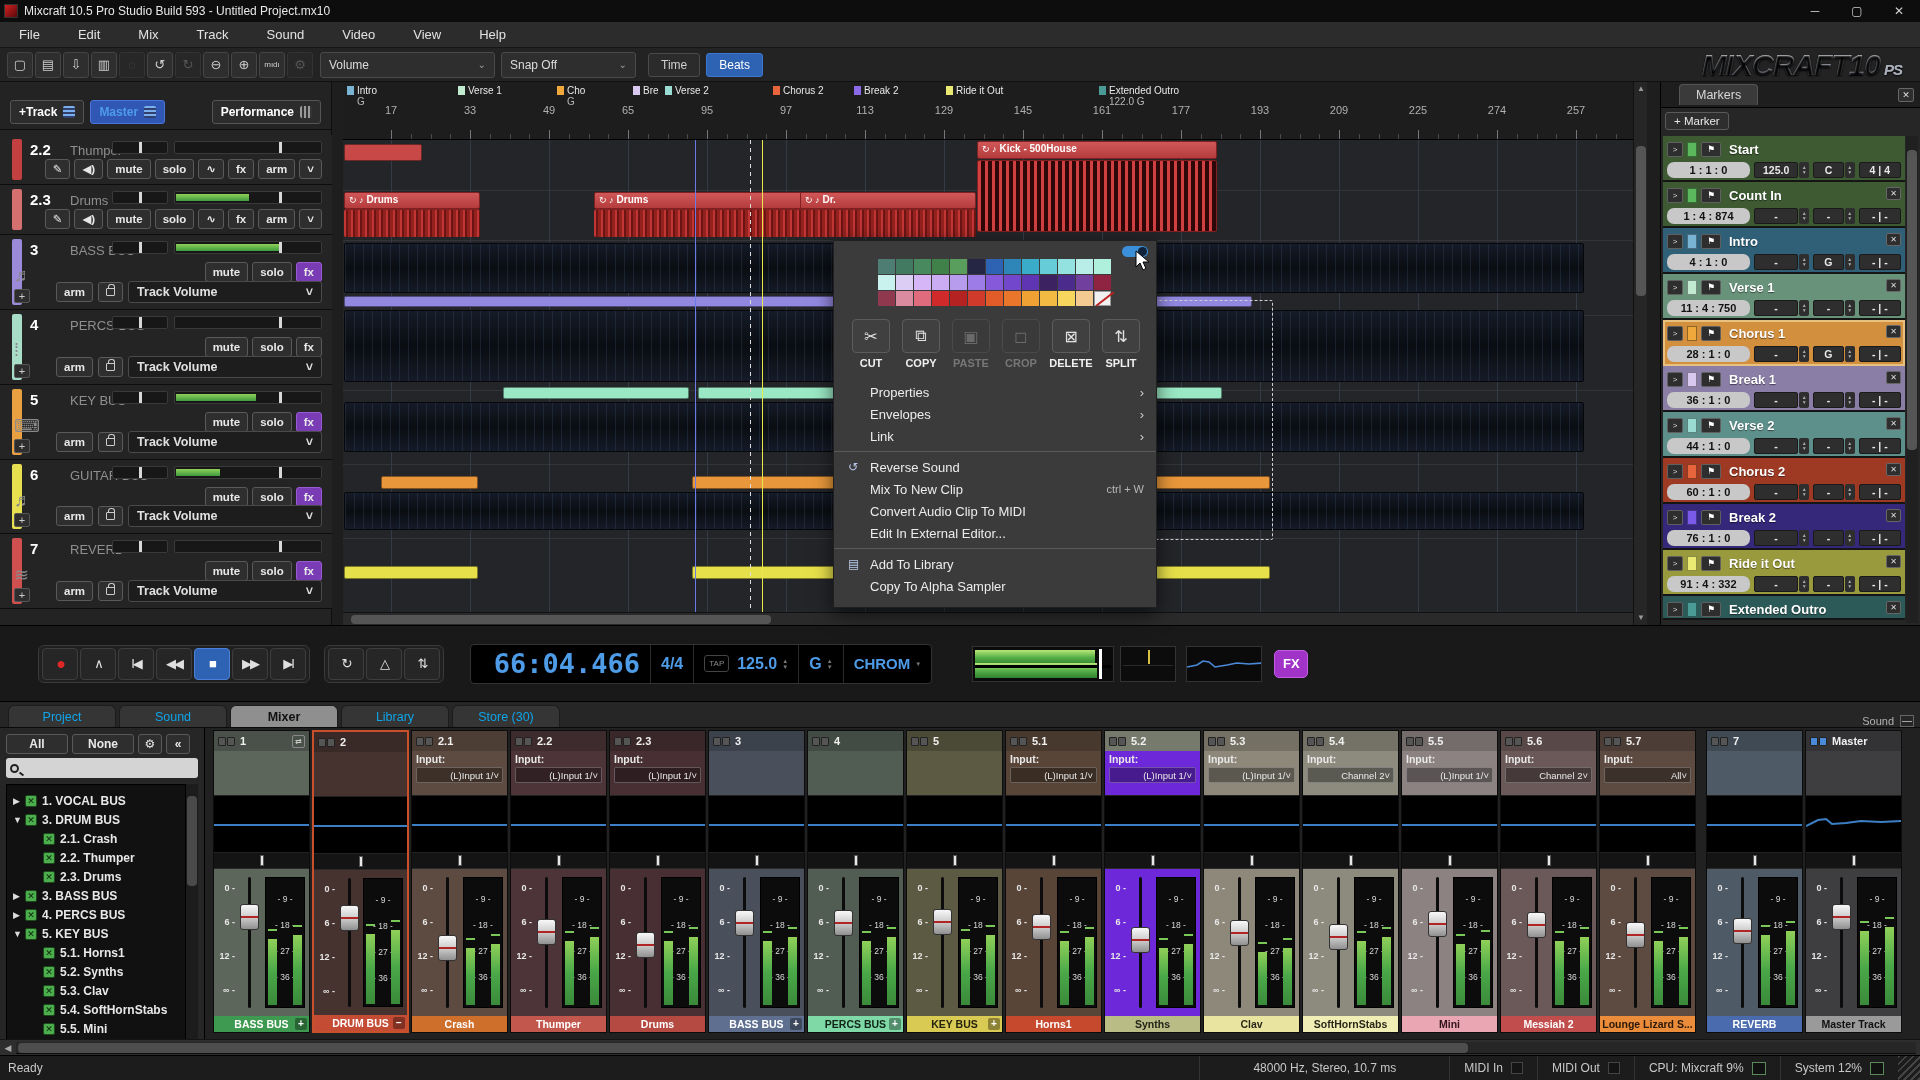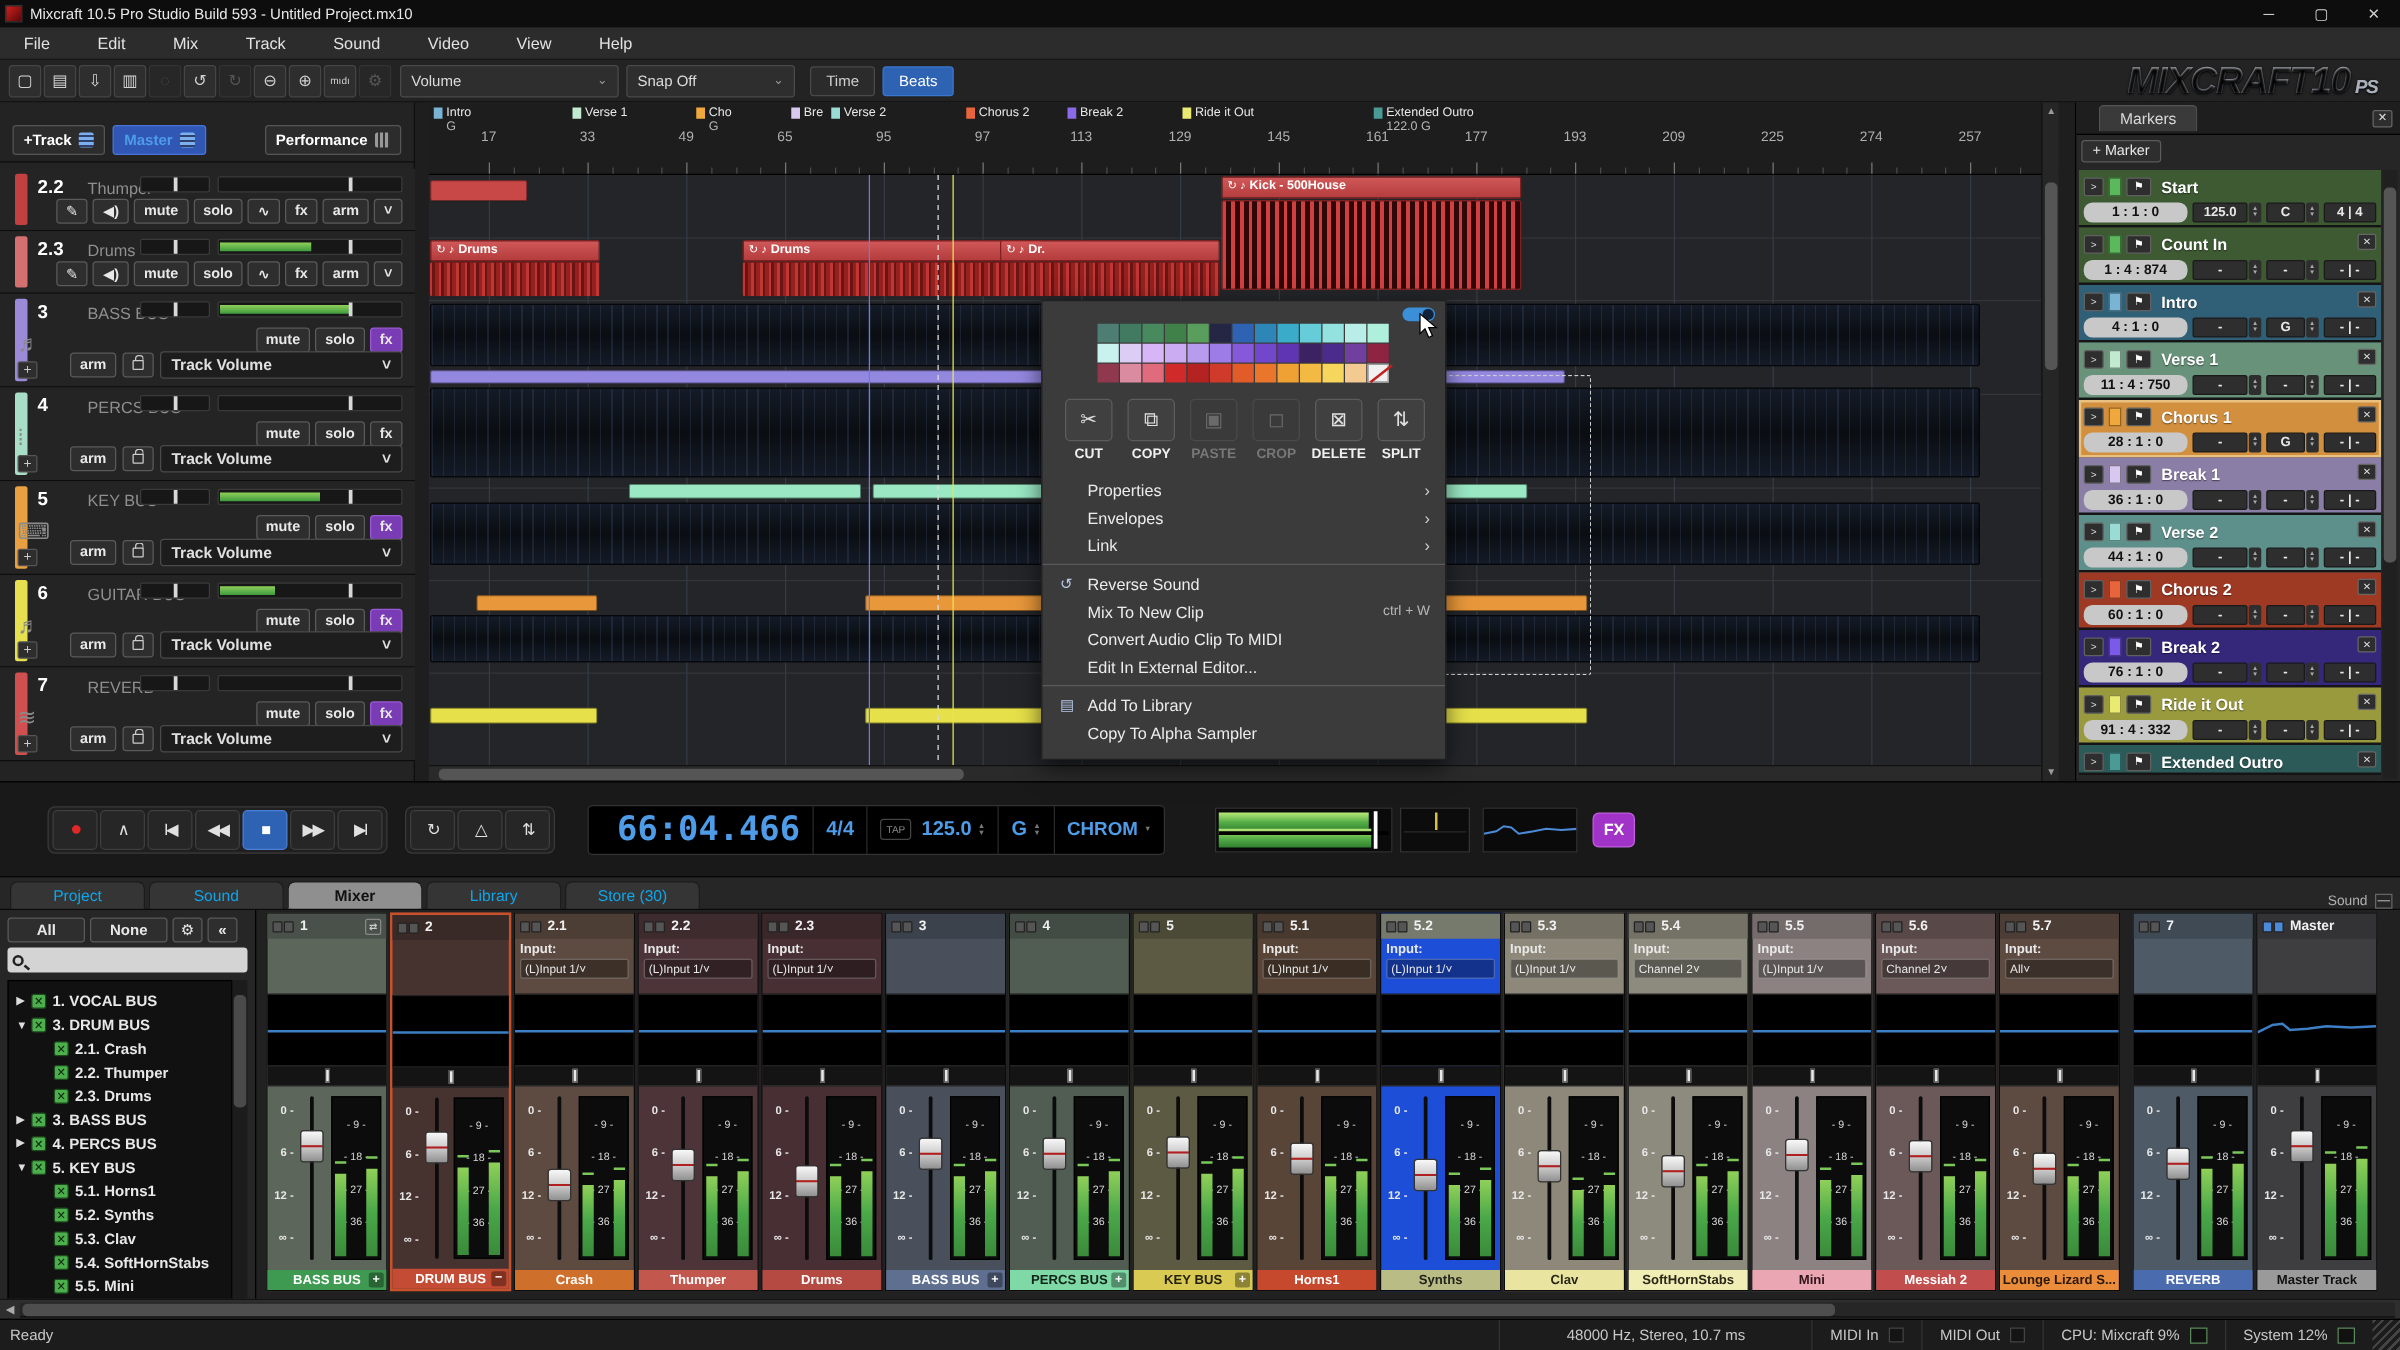--- a/index.html
+++ b/index.html
@@ -207,21 +207,21 @@
   .strip.selected { border:2px solid #c8502a; }
   .s-head { height:20px; display:flex; align-items:center; padding:0 4px; color:#f0f0f0; font-size:11px; font-weight:bold; }
   .micon { display:flex; margin-right:4px; }
   .micon span { width:8px; height:9px; background:#555; border:1px solid #222; border-radius:1px; margin-right:1px; }
   .micon.blue span { background:#4a8ad8; }
   .s-corner { margin-left:auto; width:13px; height:13px; border:1px solid #888; border-radius:2px; color:#ccc; font-size:8px;
     display:flex; align-items:center; justify-content:center; }
   .s-input { height:44px; padding:2px 4px; }
   .s-input .ilabel { color:#e8e8e8; font-size:10.5px; font-weight:bold; }
   .s-input .idd { margin-top:2px; height:16px; background:rgba(0,0,0,.35); border:1px solid rgba(255,255,255,.25);
-    border-radius:2px; color:#e8e8e8; font-size:9.5px; display:flex; align-items:center; justify-content:flex-start; padding:0 3px; }
+    border-radius:2px; color:#e8e8e8; font-size:9.5px; display:flex; align-items:center; justify-content:flex-end; padding:0 3px; }
   .s-eq { height:58px; background:#000; border-top:1px solid #222; border-bottom:1px solid #222; position:relative; overflow:hidden; }
   .s-eq .line { position:absolute; left:0; right:0; top:28px; height:2px; background:#3d7fc4; }
   .s-pan { height:16px; background:#141414; border-bottom:1px solid #2a2a2a; position:relative; }
   .s-pan .ph { position:absolute; top:2px; width:4px; height:11px; background:#e8e8e8; border:1px solid #555; }
   .s-fader { flex:1; position:relative; }
   .fscale { position:absolute; left:3px; top:6px; bottom:6px; width:18px; color:#e8e8e8; font-size:9px; font-weight:bold; }
   .fscale div { position:absolute; right:0; }
   .ftrack { position:absolute; left:34px; top:8px; bottom:8px; width:3px; background:#0c0c0c; border-radius:2px; }
   .fhandle { position:absolute; left:-8px; width:19px; height:26px; background:linear-gradient(180deg,#f8f8f8,#d0d0d0 45%,#b02020 48%,#b02020 52%,#c8c8c8 55%,#909090);
     border:1px solid #333; border-radius:3px; }
@@ -1574,21 +1574,21 @@
             <div class="mbar" style="left: 2px; height: 64px;"></div>
             <div class="mbar" style="right: 2px; height: 68px;"></div>
             <div class="mpeak" style="left: 2px; bottom: 74px;"></div>
             <div class="mpeak" style="right: 2px; bottom: 78px;"></div>
           </div>
         </div>
         <div class="s-name" style="background: rgb(198, 73, 46); color: rgb(255, 255, 255);">
           <span>Horns1</span>
         </div>
       </div>
-      <div class="strip" style="background: #1d4ed8;">
+      <div class="strip" style="background: #6d28d9;">
         <div class="s-head" style="background: rgb(118, 122, 108);">
           <span class="micon">
             <span></span>
             <span></span>
           </span>
           <span>5.2</span>
         </div>
         <div class="s-input">
           <div class="ilabel">Input:</div>
           <div class="idd">

